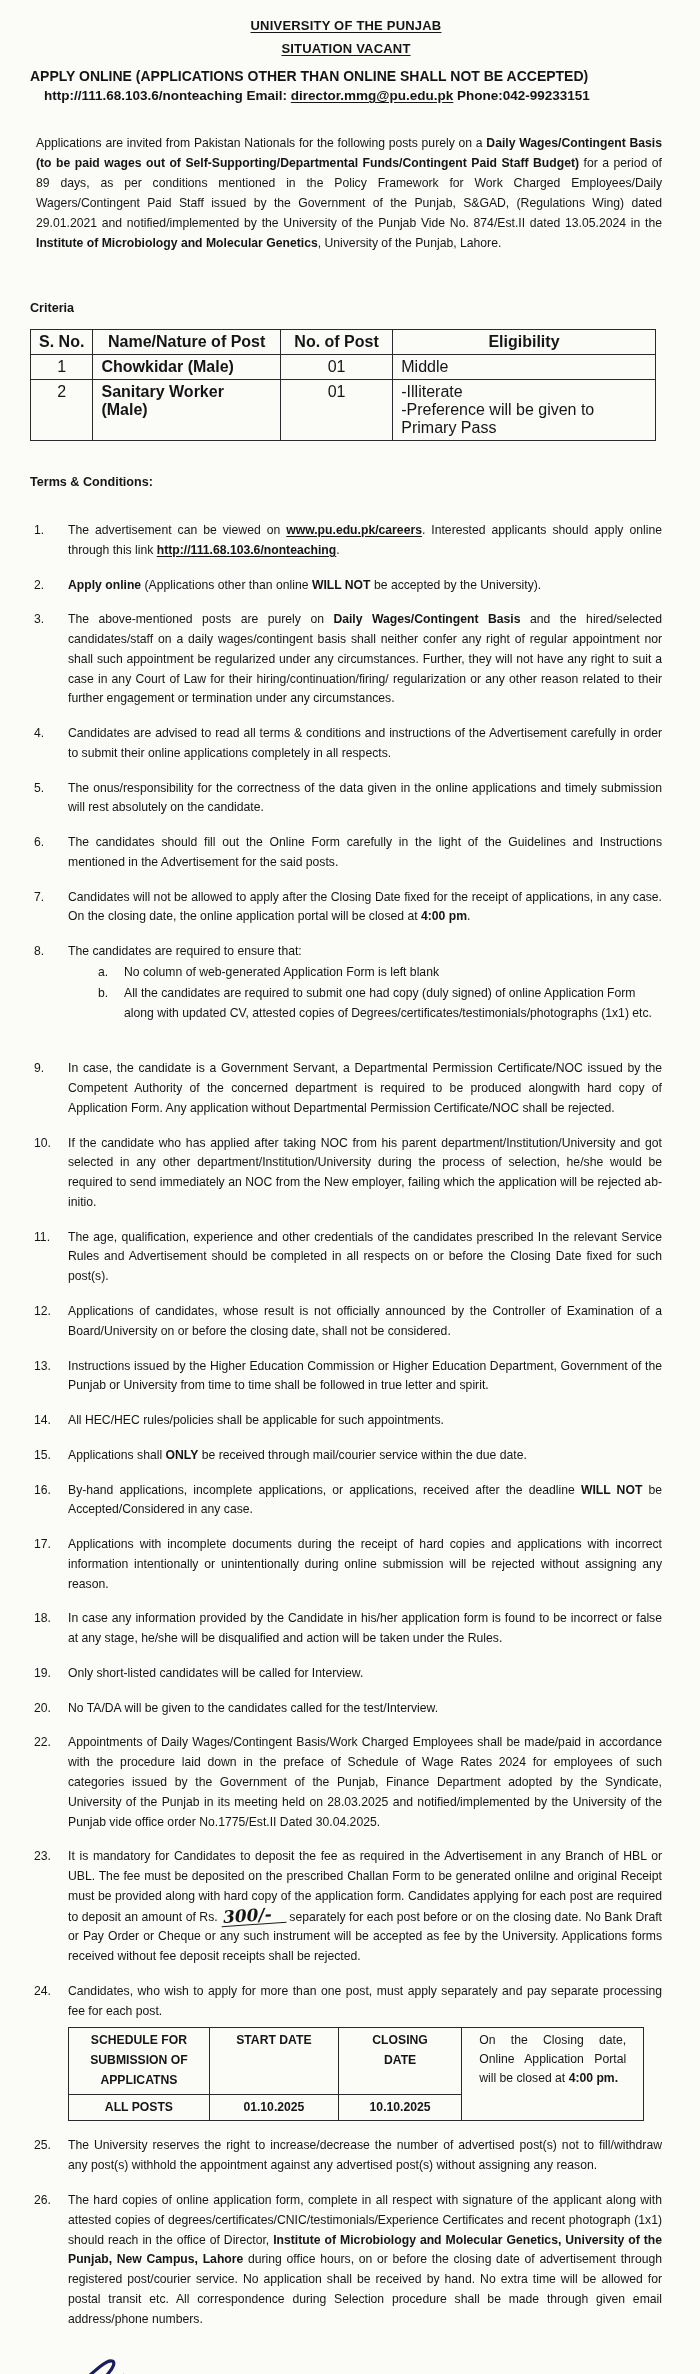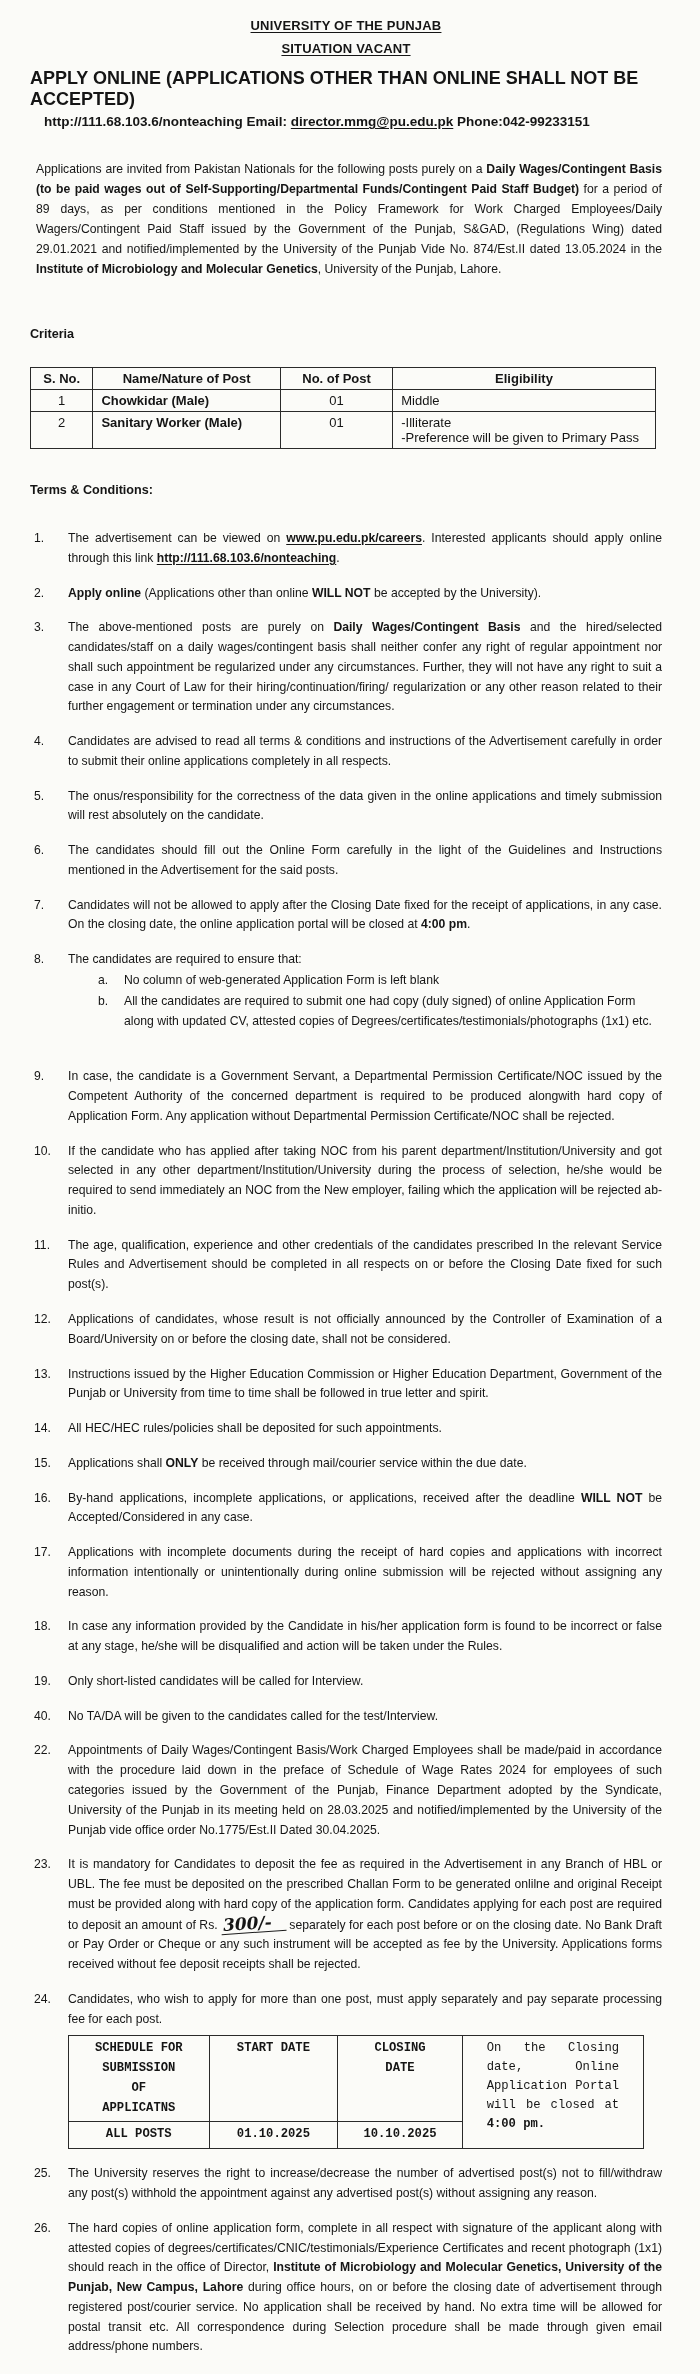--- a/index.html
+++ b/index.html
@@ -36,21 +36,21 @@
     font-weight:bold;
     font-size:13px;
     text-decoration:underline;
     text-underline-offset:2px;
     margin:8px 0;
     letter-spacing:.2px;
   }
   .apply-line{
     margin-top:12px;
     font-weight:bold;
-    font-size:18px;
+    font-size:14px;
   }
   .contact-line{
     margin-top:4px;
     font-weight:bold;
     font-size:13.5px;
     padding-left:14px;
   }
   
   .intro{
     margin:30px 0 0 6px;
@@ -58,24 +58,24 @@
     line-height:1.64;
     text-align:justify;
   }
   
   .criteria-label{
     margin-top:48px;
     font-weight:bold;
     font-size:12.6px;
   }
   table.criteria{
-    margin-top:26px;
+    margin-top:14px;
     width:99%;
     border-collapse:collapse;
-    font-size:13px;
+    font-size:16px;
     padding-left:40px;
   }
   table.criteria th, table.criteria td{
     border:1.6px solid #2a2a2a;
     padding:3px 8px;
     vertical-align:top;
   }
   table.criteria th{font-weight:bold;text-align:center;}
   td.c-sno{text-align:center;width:10%;}
   td.c-post{width:30%;font-weight:bold;}
@@ -102,23 +102,22 @@
   .sub-body{flex:1;}
   
   table.sched{
     margin-top:6px;
     width:97%;
     border-collapse:collapse;
     font-size:12.2px;
   }
   table.sched th, table.sched td{
     border:1.7px solid #2a2a2a;
-    padding:3px 24px;
+    padding:3px 17px;
     vertical-align:top;
-    font-family:Liberation Mono, monospace;
   }
   table.sched th{font-weight:bold;text-align:center;}
   table.sched td.cell{text-align:center;font-weight:bold;}
   table.sched td.note{
     text-align:justify;
     font-weight:normal;
     width:31%;
     line-height:1.55;
   }
   th.sc1{width:24%;} th.sc2{width:22%;} th.sc3{width:21%;}
@@ -226,21 +225,21 @@
       <div class="term-item">
         <div class="term-num">12.</div>
         <div class="term-body"><span>Applications of candidates, whose result is not officially announced by the Controller of Examination of a Board/University on or before the closing date, shall not be considered.</span></div>
       </div>
       <div class="term-item">
         <div class="term-num">13.</div>
         <div class="term-body"><span>Instructions issued by the Higher Education Commission or Higher Education Department, Government of the Punjab or University from time to time shall be followed in true letter and spirit.</span></div>
       </div>
       <div class="term-item">
         <div class="term-num">14.</div>
-        <div class="term-body"><span>All HEC/HEC rules/policies shall be deposited for such appointments.</span></div>
+        <div class="term-body"><span>All HEC/HEC rules/policies shall be applicable for such appointments.</span></div>
       </div>
       <div class="term-item">
         <div class="term-num">15.</div>
         <div class="term-body"><span>Applications shall </span><span class="b">ONLY</span><span> be received through mail/courier service within the due date.</span></div>
       </div>
       <div class="term-item">
         <div class="term-num">16.</div>
         <div class="term-body"><span>By-hand applications, incomplete applications, or applications, received after the deadline </span><span class="b">WILL NOT</span><span> be Accepted/Considered in any case.</span></div>
       </div>
       <div class="term-item">
@@ -249,21 +248,21 @@
       </div>
       <div class="term-item">
         <div class="term-num">18.</div>
         <div class="term-body"><span>In case any information provided by the Candidate in his/her application form is found to be incorrect or false at any stage, he/she will be disqualified and action will be taken under the Rules.</span></div>
       </div>
       <div class="term-item">
         <div class="term-num">19.</div>
         <div class="term-body"><span>Only short-listed candidates will be called for Interview.</span></div>
       </div>
       <div class="term-item">
-        <div class="term-num">40.</div>
+        <div class="term-num">20.</div>
         <div class="term-body"><span>No TA/DA will be given to the candidates called for the test/Interview.</span></div>
       </div>
       <div class="term-item">
         <div class="term-num">22.</div>
         <div class="term-body"><span>Appointments of Daily Wages/Contingent Basis/Work Charged Employees shall be made/paid in accordance with the procedure laid down in the preface of Schedule of Wage Rates 2024 for employees of such categories issued by the Government of the Punjab, Finance Department adopted by the Syndicate, University of the Punjab in its meeting held on 28.03.2025 and notified/implemented by the University of the Punjab vide office order No.1775/Est.II Dated 30.04.2025.</span></div>
       </div>
       <div class="term-item">
         <div class="term-num">23.</div>
         <div class="term-body"><span>It is mandatory for Candidates to deposit the fee as required in the Advertisement in any Branch of HBL or UBL. The fee must be deposited on the prescribed Challan Form to be generated onlilne and original Receipt must be provided along with hard copy of the application form. Candidates applying for each post are required to deposit an amount of Rs. </span><span class="hand">300/-</span><span> separately for each post before or on the closing date. No Bank Draft or Pay Order or Cheque or any such instrument will be accepted as fee by the University. Applications forms received without fee deposit receipts shall be rejected.</span></div>
       </div>

